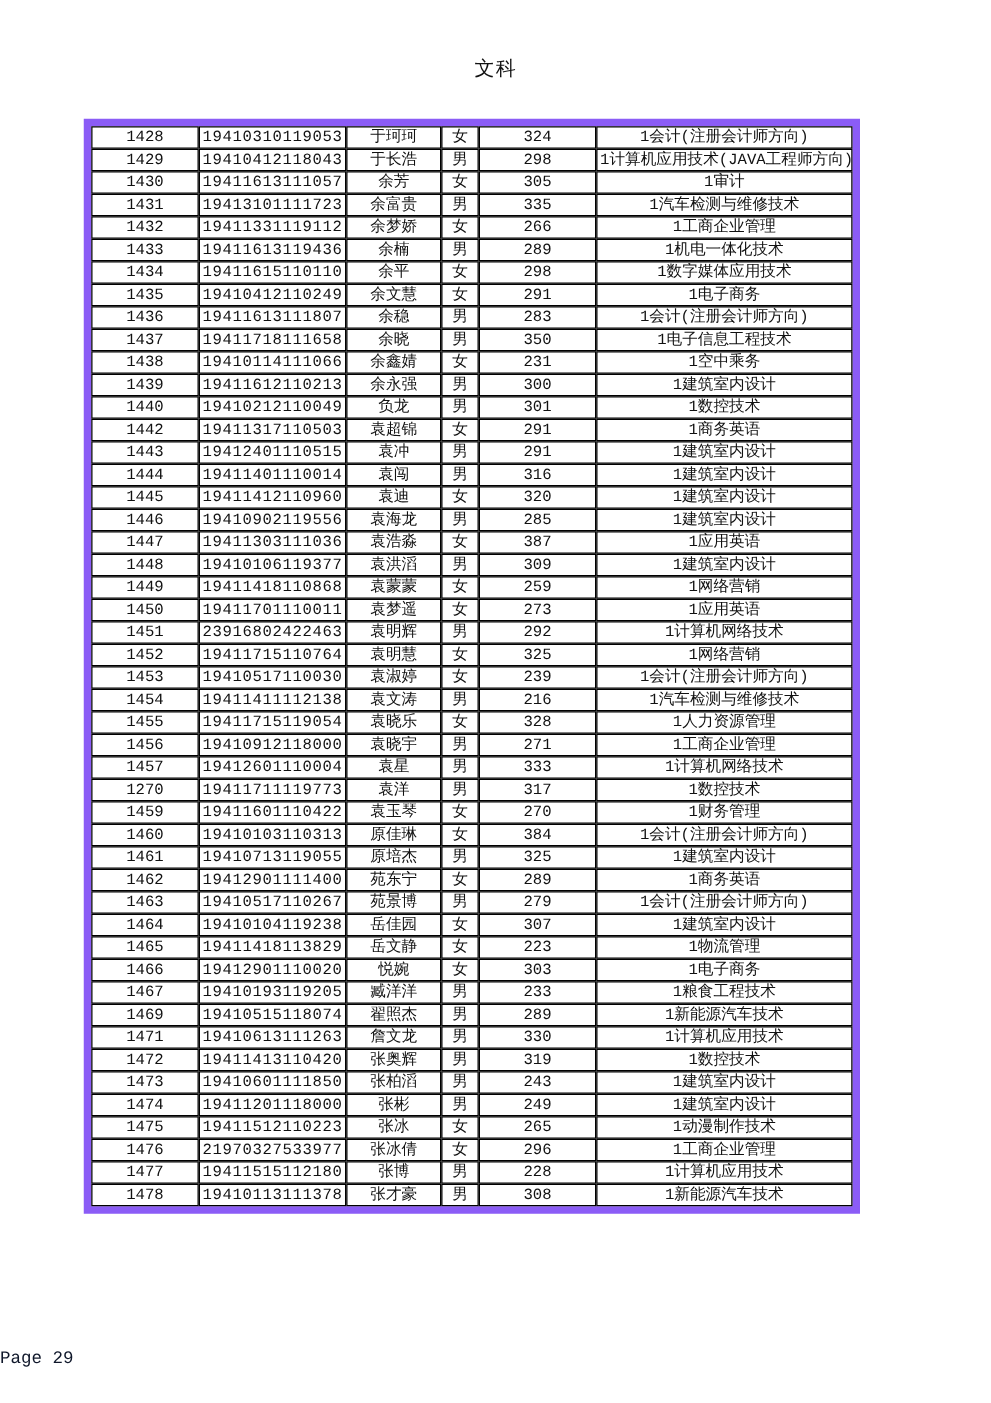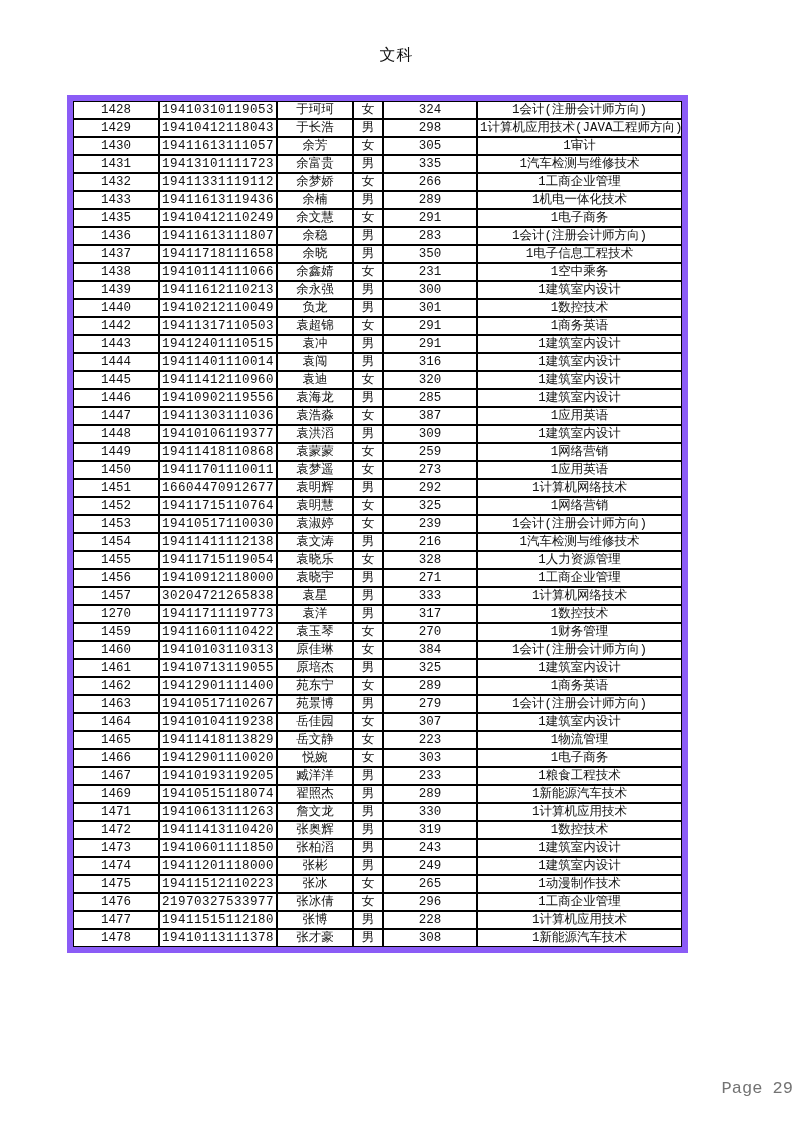--- a/index.html
+++ b/index.html
@@ -52,23 +52,23 @@
   .col-name    { width: 76px; }
   .col-gender  { width: 30px; }
   .col-score   { width: 94px; }
   .col-major   { width: 205px; }
   td.cell-exam-id { letter-spacing: 0.5px; }
   .doc-footer {
     position: absolute;
     top: 1079px;
     left: 0;
     width: 100%;
-    text-align: right;
-    font-size: 17px;
-    color: #737373;
+    text-align: left;
+    font-size: 14px;
+    color: #0f172a;
   }
 </style>
 </head>
 <body>
 
 <div class="page">
 
   <div class="doc-title">文科</div>
 
   <table class="results-table">
@@ -124,20 +124,28 @@
         </tr>
         <tr>
           <td class="cell-serial">1433</td>
           <td class="cell-exam-id">19411613119436</td>
           <td class="cell-name">余楠</td>
           <td class="cell-gender">男</td>
           <td class="cell-score">289</td>
           <td class="cell-major">1机电一体化技术</td>
         </tr>
         <tr>
+          <td class="cell-serial">1434</td>
+          <td class="cell-exam-id">19411615110110</td>
+          <td class="cell-name">余平</td>
+          <td class="cell-gender">女</td>
+          <td class="cell-score">298</td>
+          <td class="cell-major">1数字媒体应用技术</td>
+        </tr>
+        <tr>
           <td class="cell-serial">1435</td>
           <td class="cell-exam-id">19410412110249</td>
           <td class="cell-name">余文慧</td>
           <td class="cell-gender">女</td>
           <td class="cell-score">291</td>
           <td class="cell-major">1电子商务</td>
         </tr>
         <tr>
           <td class="cell-serial">1436</td>
           <td class="cell-exam-id">19411613111807</td>
@@ -245,21 +253,21 @@
         <tr>
           <td class="cell-serial">1450</td>
           <td class="cell-exam-id">19411701110011</td>
           <td class="cell-name">袁梦遥</td>
           <td class="cell-gender">女</td>
           <td class="cell-score">273</td>
           <td class="cell-major">1应用英语</td>
         </tr>
         <tr>
           <td class="cell-serial">1451</td>
-          <td class="cell-exam-id">16604470912677</td>
+          <td class="cell-exam-id">23916802422463</td>
           <td class="cell-name">袁明辉</td>
           <td class="cell-gender">男</td>
           <td class="cell-score">292</td>
           <td class="cell-major">1计算机网络技术</td>
         </tr>
         <tr>
           <td class="cell-serial">1452</td>
           <td class="cell-exam-id">19411715110764</td>
           <td class="cell-name">袁明慧</td>
           <td class="cell-gender">女</td>
@@ -293,21 +301,21 @@
         <tr>
           <td class="cell-serial">1456</td>
           <td class="cell-exam-id">19410912118000</td>
           <td class="cell-name">袁晓宇</td>
           <td class="cell-gender">男</td>
           <td class="cell-score">271</td>
           <td class="cell-major">1工商企业管理</td>
         </tr>
         <tr>
           <td class="cell-serial">1457</td>
-          <td class="cell-exam-id">30204721265838</td>
+          <td class="cell-exam-id">19412601110004</td>
           <td class="cell-name">袁星</td>
           <td class="cell-gender">男</td>
           <td class="cell-score">333</td>
           <td class="cell-major">1计算机网络技术</td>
         </tr>
         <tr>
           <td class="cell-serial">1270</td>
           <td class="cell-exam-id">19411711119773</td>
           <td class="cell-name">袁洋</td>
           <td class="cell-gender">男</td>

